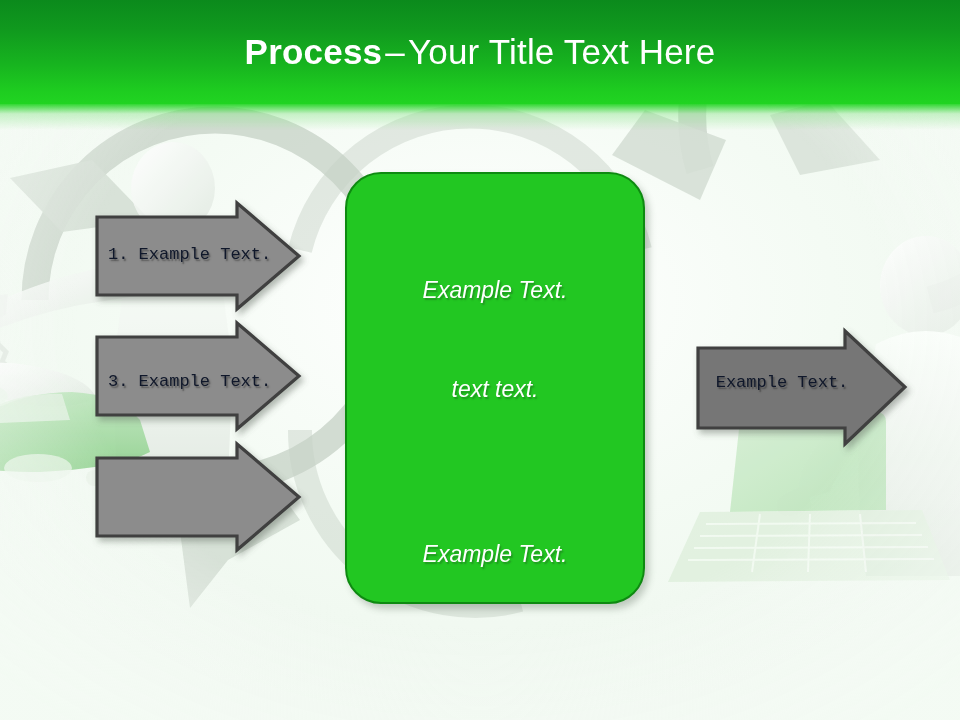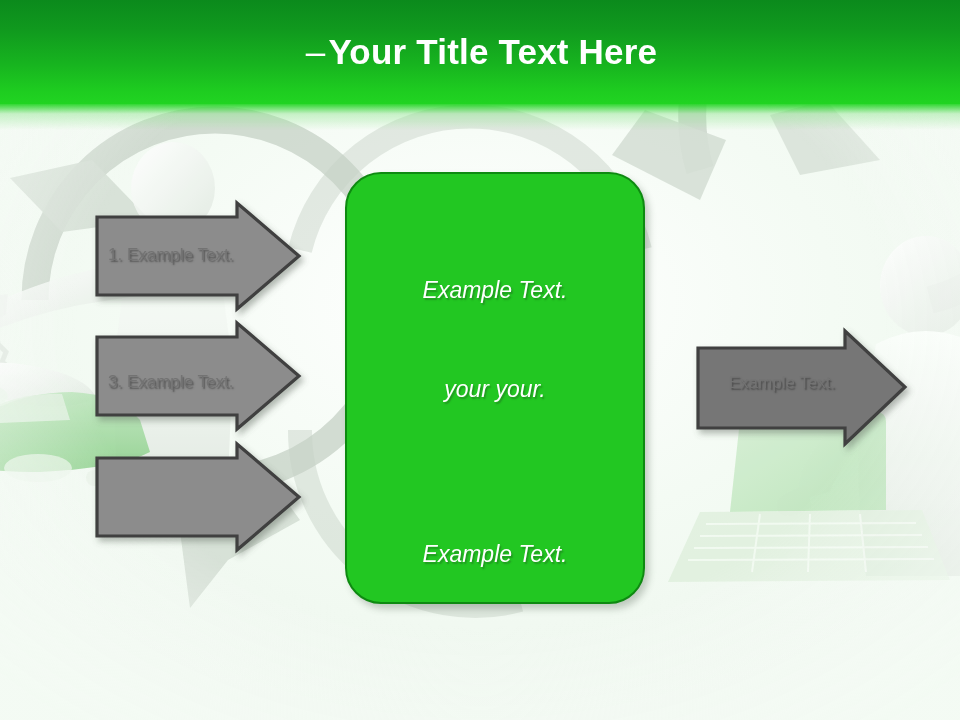--- a/index.html
+++ b/index.html
@@ -63,37 +63,38 @@
     justify-content: center;
     z-index: 31;
     white-space: nowrap;
   }
   .title-text span {
     color: #ffffff;
     font-size: 35px;
     letter-spacing: 0.2px;
   }
   .title-strong { font-weight: bold; }
-  .title-rest { font-weight: bold; }
+  .title-rest { font-weight: normal; }
   .title-dash { font-weight: normal; padding: 0 3px; }
 
   
   .arrow {
     position: absolute;
     z-index: 20;
   }
   .arrow svg { display: block; overflow: visible; }
   .arrow-label {
     position: absolute;
-    color: #737373;
+    color: #0f172a;
     font-size: 17px;
     white-space: nowrap;
     text-shadow: 1.5px 1.5px 1.6px rgba(40,40,40,0.55);
     z-index: 21;
     pointer-events: none;
+    font-family: Liberation Mono, monospace;
   }
 
   
   .green-panel {
     position: absolute;
     left: 345px;
     top: 172px;
     width: 300px;
     height: 432px;
     background: #22c722;
@@ -214,20 +215,21 @@
         <line x1="860" y1="514" x2="866" y2="572"></line>
       </g>
     </g>
 
     <rect x="0" y="0" width="960" height="720" fill="url(#vig)"></rect>
   </svg>
 
   <div class="title-bar"></div>
   <div class="title-fade"></div>
   <div class="title-text">
+    <span class="title-strong">Process</span>
     <span class="title-dash">–</span>
     <span class="title-rest">Your Title Text Here</span>
   </div>
 
   <div class="arrow" style="left:94px; top:200px;">
     <svg width="210" height="112" viewBox="0 0 210 112" xmlns="http://www.w3.org/2000/svg">
       <defs>
         <filter id="ash1" x="-20%" y="-20%" width="150%" height="150%">
           <feDropShadow dx="3" dy="4" stdDeviation="3" flood-color="#5a655a" flood-opacity="0.45"></feDropShadow>
         </filter>
@@ -269,21 +271,21 @@
       </defs>
       <path d="M 3 20 L 150 20 L 150 3 L 210 59 L 150 116 L 150 100 L 3 100 Z" fill="#767676" stroke="#3f3f3f" stroke-width="3.2" stroke-linejoin="miter" filter="url(#ash4)"></path>
     </svg>
   </div>
   <div class="arrow-label" style="left:697px; top:373px; width:170px; text-align:center;">Example Text.</div>
 
   <div class="green-panel">
 
     <div class="panel-block">
       <div>Example Text.</div>
-      <div>your your.</div>
+      <div>text text.</div>
     </div>
     <div class="panel-gap"></div>
 
     <div class="panel-block">
       <div>Example Text.</div>
       
       
     </div>
     <div class="panel-gap"></div>
 

